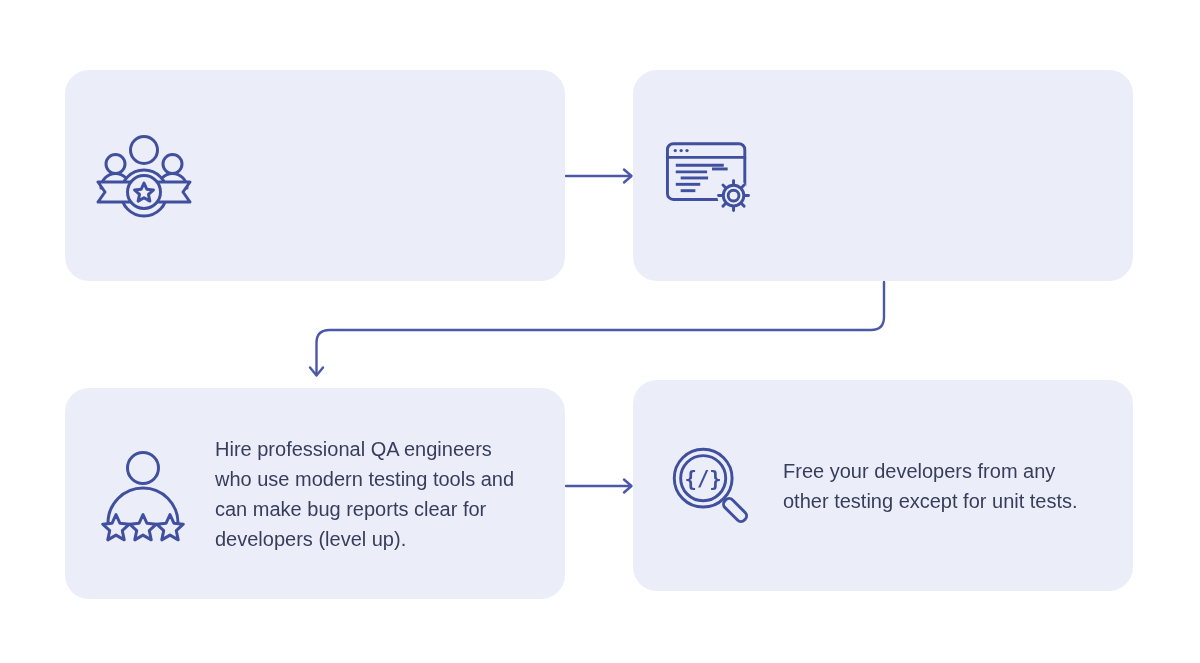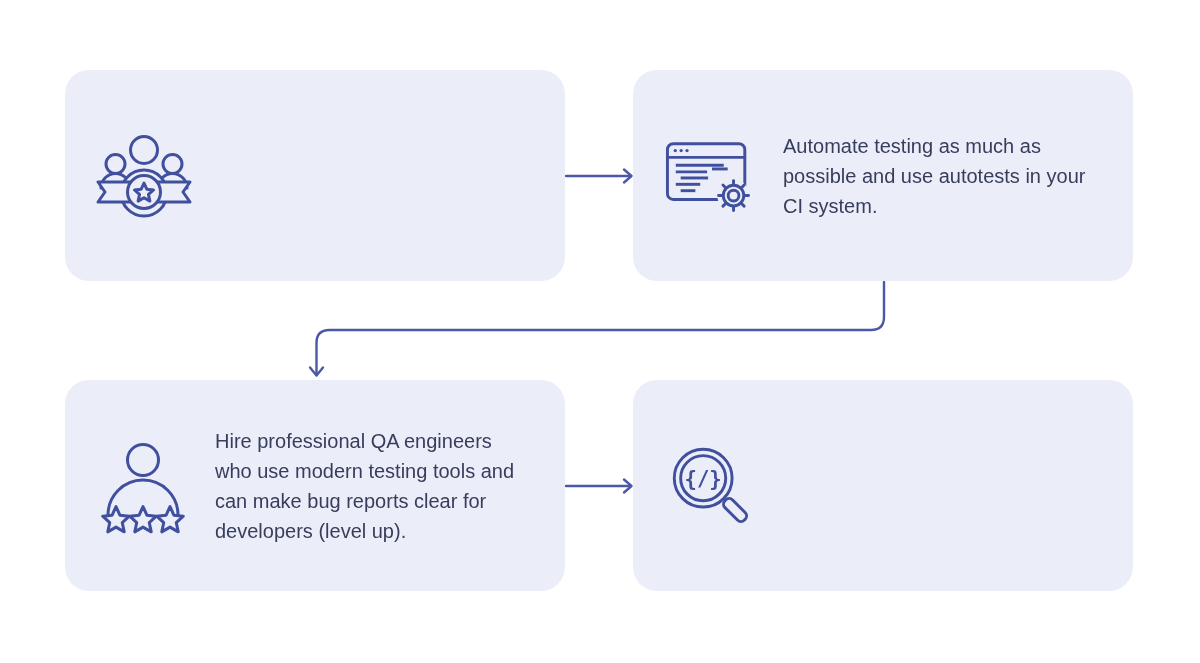--- a/index.html
+++ b/index.html
@@ -10,21 +10,21 @@
   }
   .stage{position:absolute;inset:0;}
   .card{
     position:absolute;width:500px;height:211px;border-radius:24px;
     background:var(--card-bg,#EBEEF9);
     display:flex;align-items:center;gap:18px;
     padding:0 20px 0 26px;box-sizing:border-box;
   }
   .c1{left:65px;top:70px}
   .c2{left:633px;top:70px}
-  .c3{left:65px;top:380px}
+  .c3{left:65px;top:388px}
   .c4{left:633px;top:380px}
   .icon-wrap{
     width:106px;flex:0 0 106px;display:flex;align-items:center;justify-content:center;
     color:var(--icon,#41509E);
   }
   .card p{
     margin:0;font-size:20px;line-height:30px;font-weight:400;
     color:var(--text,#383D5C);letter-spacing:0;
   }
   .c1 p{max-width:322px}
@@ -96,21 +96,20 @@
           <path d="M16,42 H44"></path>
           <path d="M11,48.5 H36"></path>
           <path d="M16,55 H31"></path>
         </g>
         <circle class="occ" cx="70" cy="60" r="16.5"></circle>
         <path class="ic" stroke-width="4.2" d="M81,60 L85.3,60 M77.8,67.8 L80.8,70.8 M70,71 L70,75.3 M62.2,67.8 L59.2,70.8 M59,60 L54.7,60 M62.2,52.2 L59.2,49.2 M70,49 L70,44.7 M77.8,52.2 L80.8,49.2"></path>
         <circle class="ic ic-fill" cx="70" cy="60" r="10.5"></circle>
         <circle class="ic" cx="70" cy="60" r="5.5"></circle>
       </svg>
     </span>
-    <p>Automate testing as much as possible and use autotests in your CI system.</p>
   </section>
 
   <section class="card c3">
     <span class="icon-wrap">
       <svg width="94" height="102" viewBox="0 0 94 102">
         <circle class="ic" cx="46" cy="25" r="15.5"></circle>
         <path class="ic" d="M11,80 a35,35 0 0 1 70,0"></path>
         <polygon class="ic ic-fill" vector-effect="non-scaling-stroke" transform="translate(19,85.5) scale(1.4)" points="0,-10 2.76,-3.8 9.51,-3.09 4.47,1.45 5.88,8.09 0,4.7 -5.88,8.09 -4.47,1.45 -9.51,-3.09 -2.76,-3.8"></polygon>
         <polygon class="ic ic-fill" vector-effect="non-scaling-stroke" transform="translate(46,85.5) scale(1.4)" points="0,-10 2.76,-3.8 9.51,-3.09 4.47,1.45 5.88,8.09 0,4.7 -5.88,8.09 -4.47,1.45 -9.51,-3.09 -2.76,-3.8"></polygon>
         <polygon class="ic ic-fill" vector-effect="non-scaling-stroke" transform="translate(73,85.5) scale(1.4)" points="0,-10 2.76,-3.8 9.51,-3.09 4.47,1.45 5.88,8.09 0,4.7 -5.88,8.09 -4.47,1.45 -9.51,-3.09 -2.76,-3.8"></polygon>
@@ -123,15 +122,16 @@
     <span class="icon-wrap">
       <svg width="98" height="94" viewBox="0 0 100 94">
         <circle class="ic" cx="41" cy="39" r="29.5"></circle>
         <circle class="ic" cx="41" cy="39" r="23"></circle>
         <text class="glyph" x="41" y="47" text-anchor="middle">{/}</text>
         <g transform="translate(61.5,59.5) rotate(45)">
           <rect class="ic ic-fill" x="3" y="-5.5" width="28" height="11" rx="5"></rect>
         </g>
       </svg>
     </span>
+    <p>Free your developers from any other testing except for unit tests.</p>
   </section>
 
 </div>
 
 </body></html>

